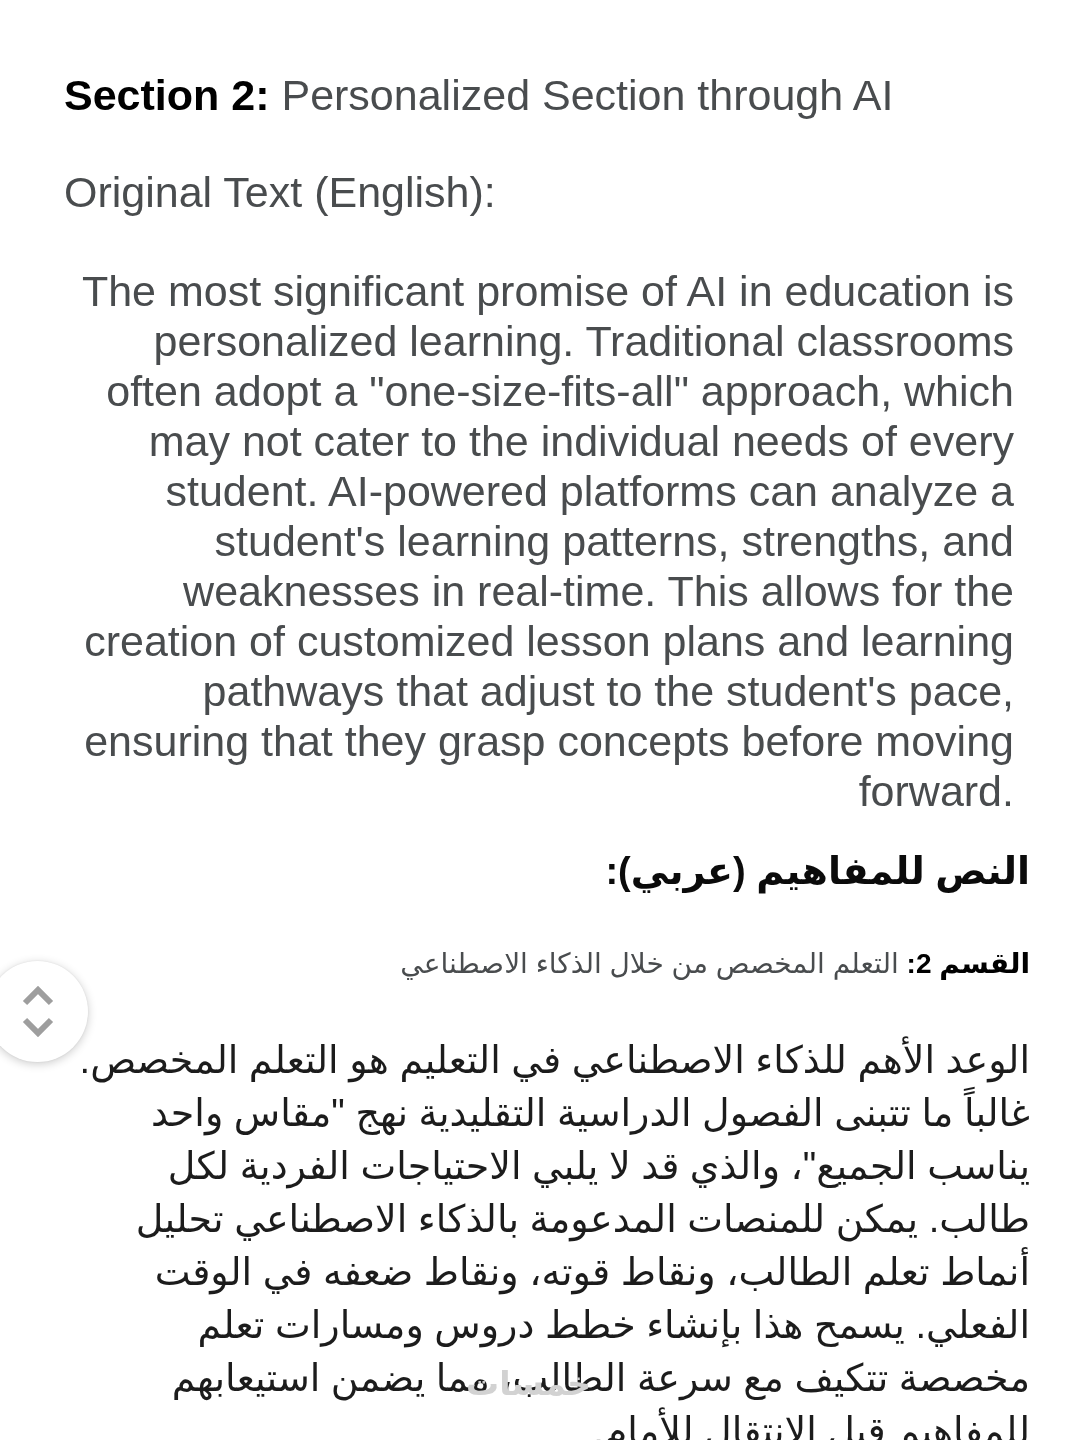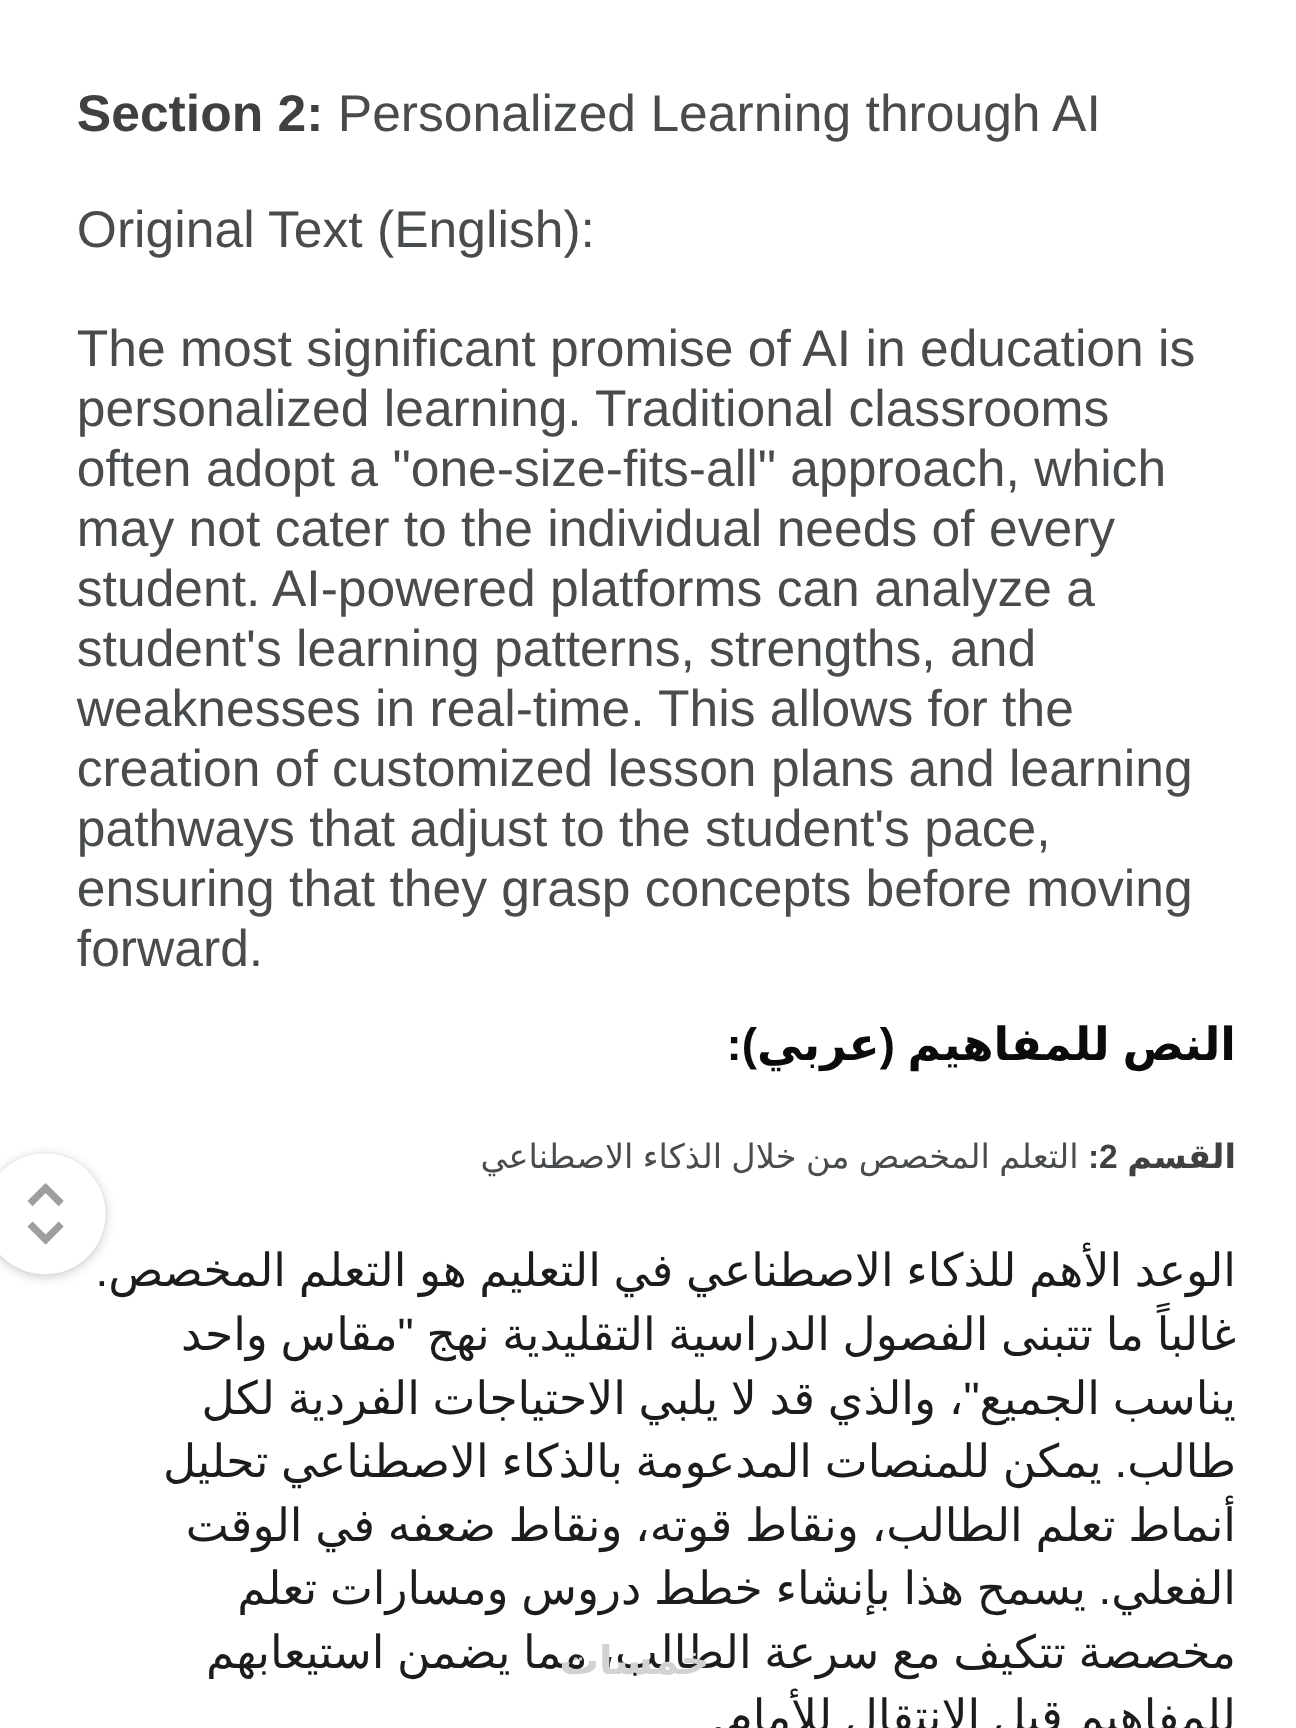--- a/index.html
+++ b/index.html
@@ -17,26 +17,26 @@
   .abs { position: absolute; }
 
   
   .en {
     font-size: 43px;
     line-height: 50px;
     color: #494c4e;
     letter-spacing: 0;
   }
   .bold-black {
-    color: #404040;
+    color: #000000;
     font-weight: bold;
   }
   #section-heading { top: 70px;  left: 64px; width: 952px; }
   #orig-label      { top: 167px; left: 64px; width: 952px; }
-  #en-paragraph    { top: 266px; left: 64px; width: 950px; }
+  #en-paragraph    { top: 266px; left: 64px; width: 950px; text-align: right; }
 
   
   .ar {
     direction: rtl;
     text-align: right;
     font-family: "Liberation Sans", "DejaVu Sans", sans-serif;
   }
   #ar-heading {
     top: 845px; left: 64px; width: 966px;
     font-size: 38px; line-height: 52px;
@@ -76,21 +76,21 @@
     font-weight: bold;
     color: #d2d2d2;
     direction: rtl;
     font-family: "Liberation Sans", "DejaVu Sans", sans-serif;
   }
 </style>
 </head>
 <body>
 
 <div class="abs en" id="section-heading">
-  <span class="bold-black">Section 2:</span><span> Personalized Learning through AI</span>
+  <span class="bold-black">Section 2:</span><span> Personalized Section through AI</span>
 </div>
 
 <div class="abs en" id="orig-label">Original Text (English):</div>
 
 <div class="abs en" id="en-paragraph">The most significant promise of AI in education is personalized learning. Traditional classrooms often adopt a "one-size-fits-all" approach, which may not cater to the individual needs of every student. AI-powered platforms can analyze a student's learning patterns, strengths, and weaknesses in real-time. This allows for the creation of customized lesson plans and learning pathways that adjust to the student's pace, ensuring that they grasp concepts before moving forward.</div>
 
 <div class="abs ar" id="ar-heading">النص للمفاهيم (عربي):</div>
 
 <div class="abs ar" id="ar-section-heading">
   <span class="bold-black">القسم 2:</span><span> التعلم المخصص من خلال الذكاء الاصطناعي</span>

